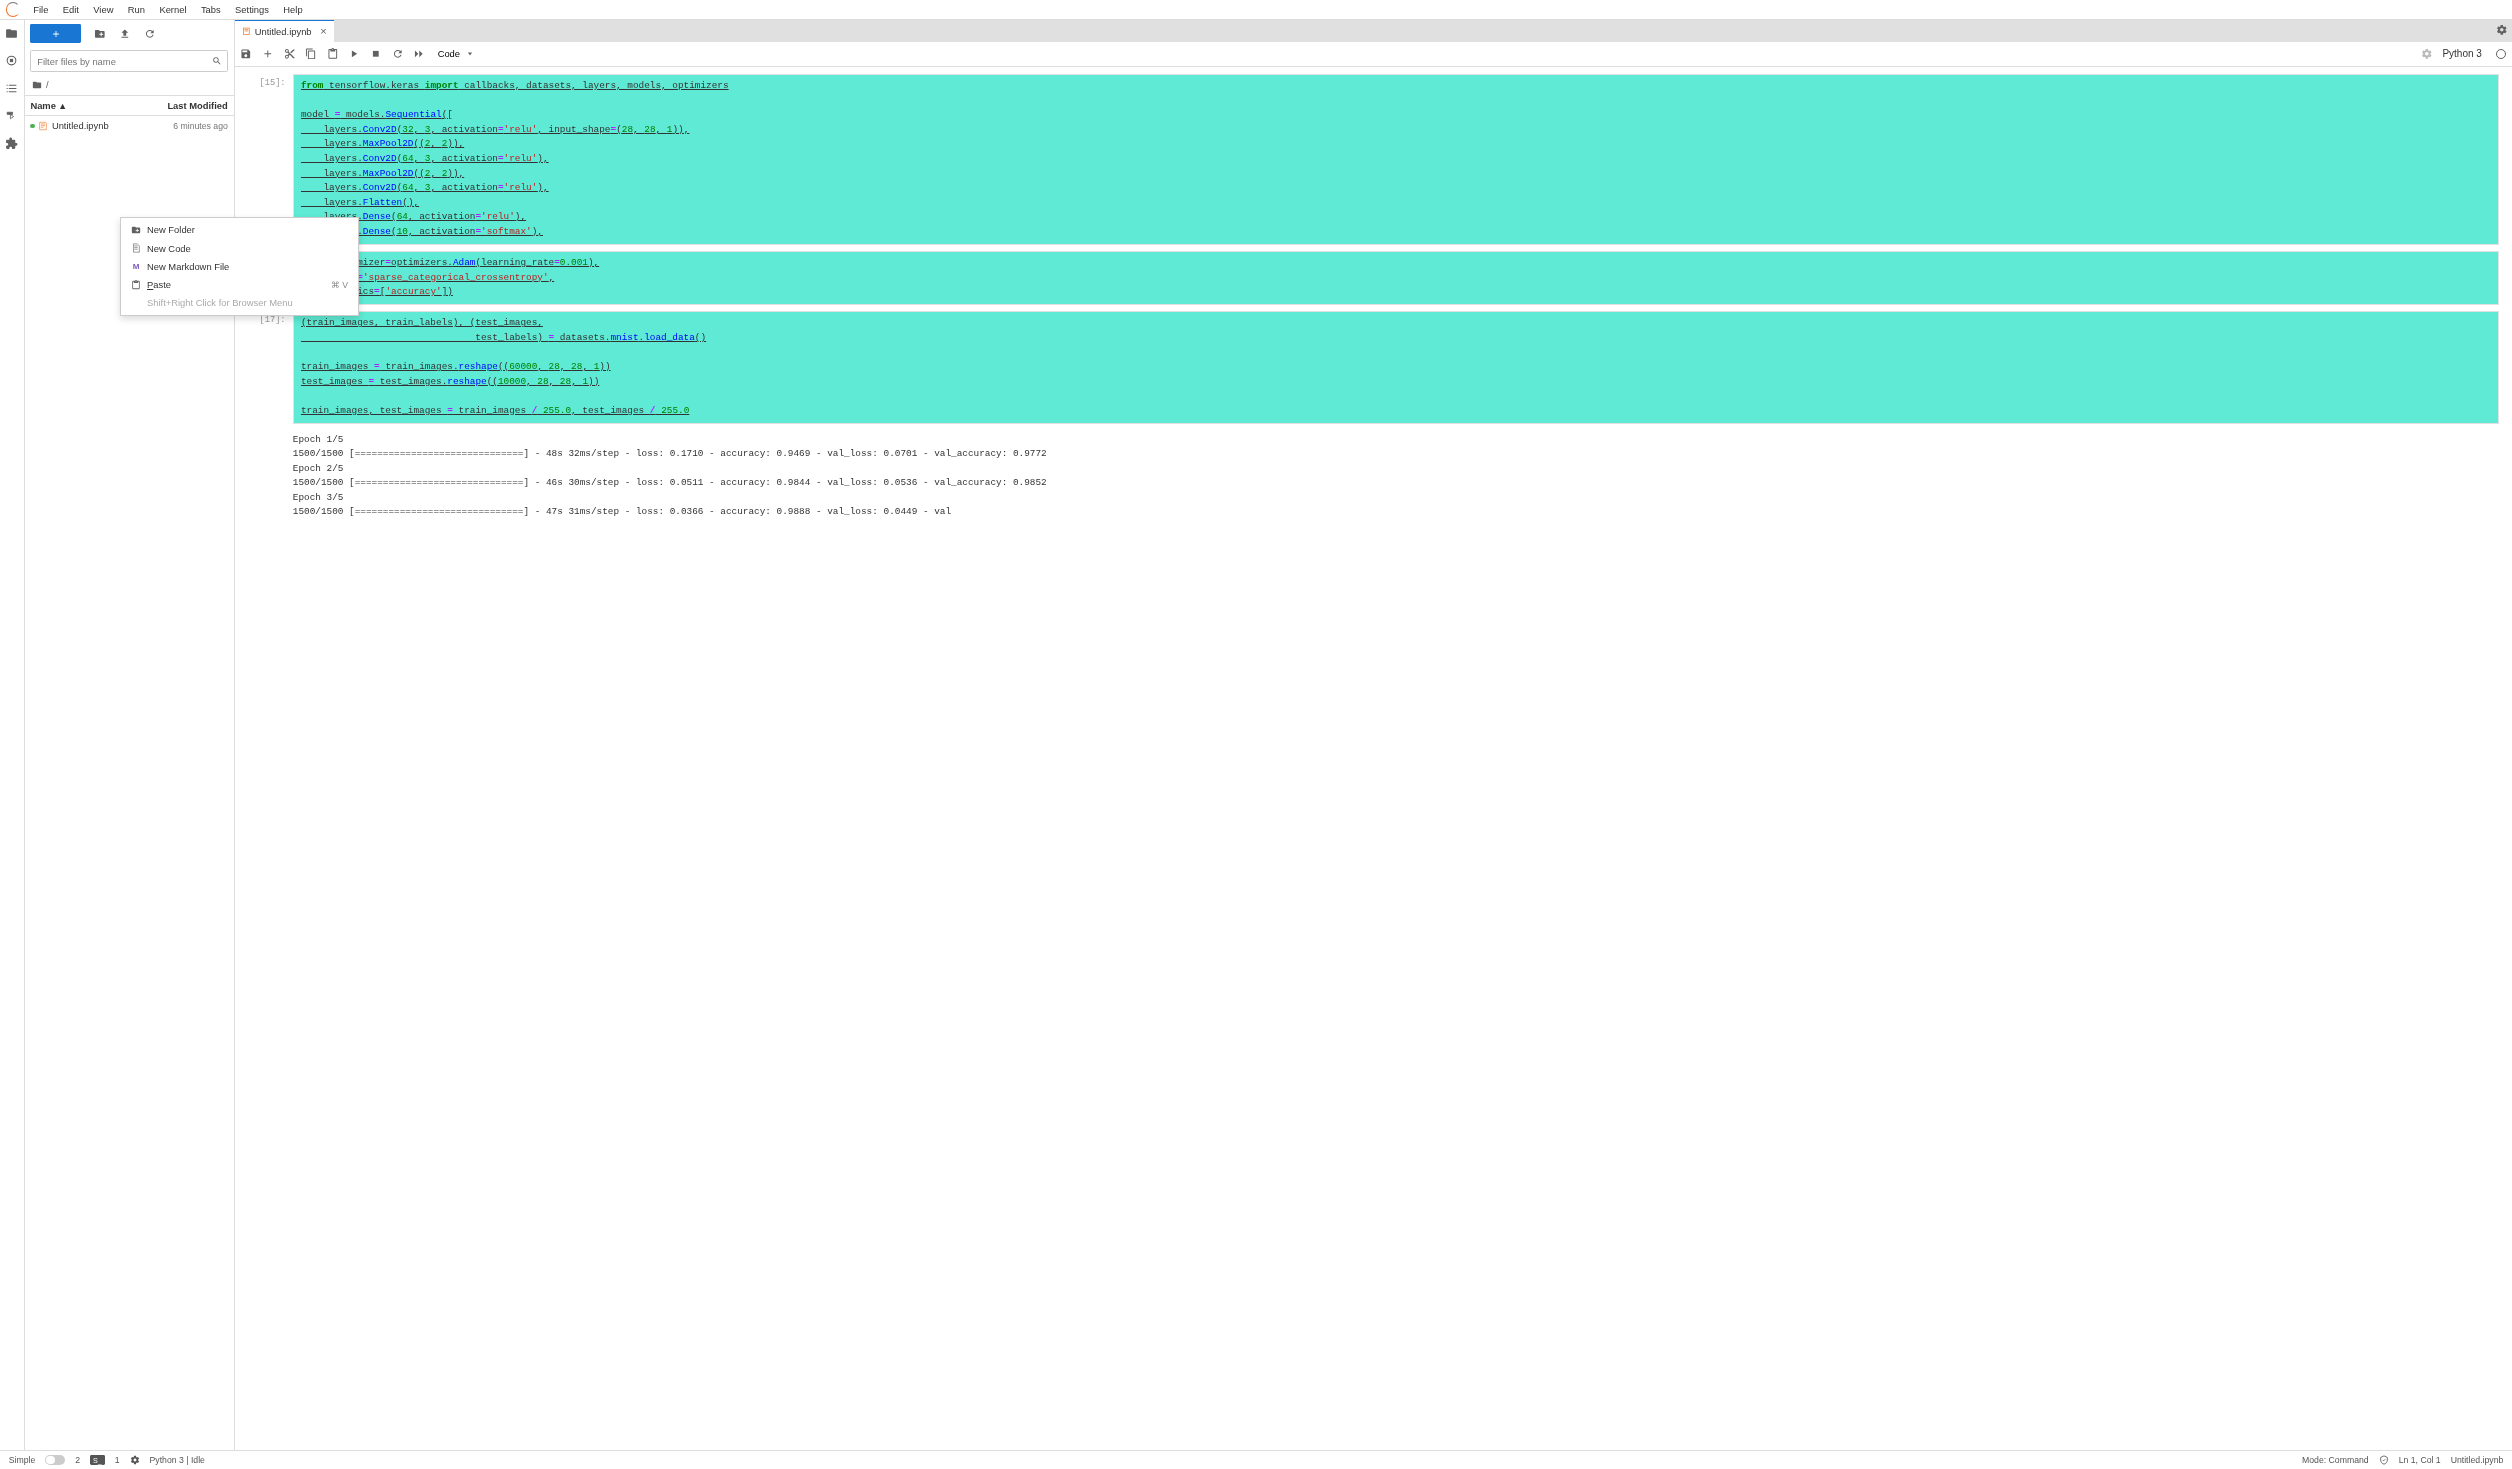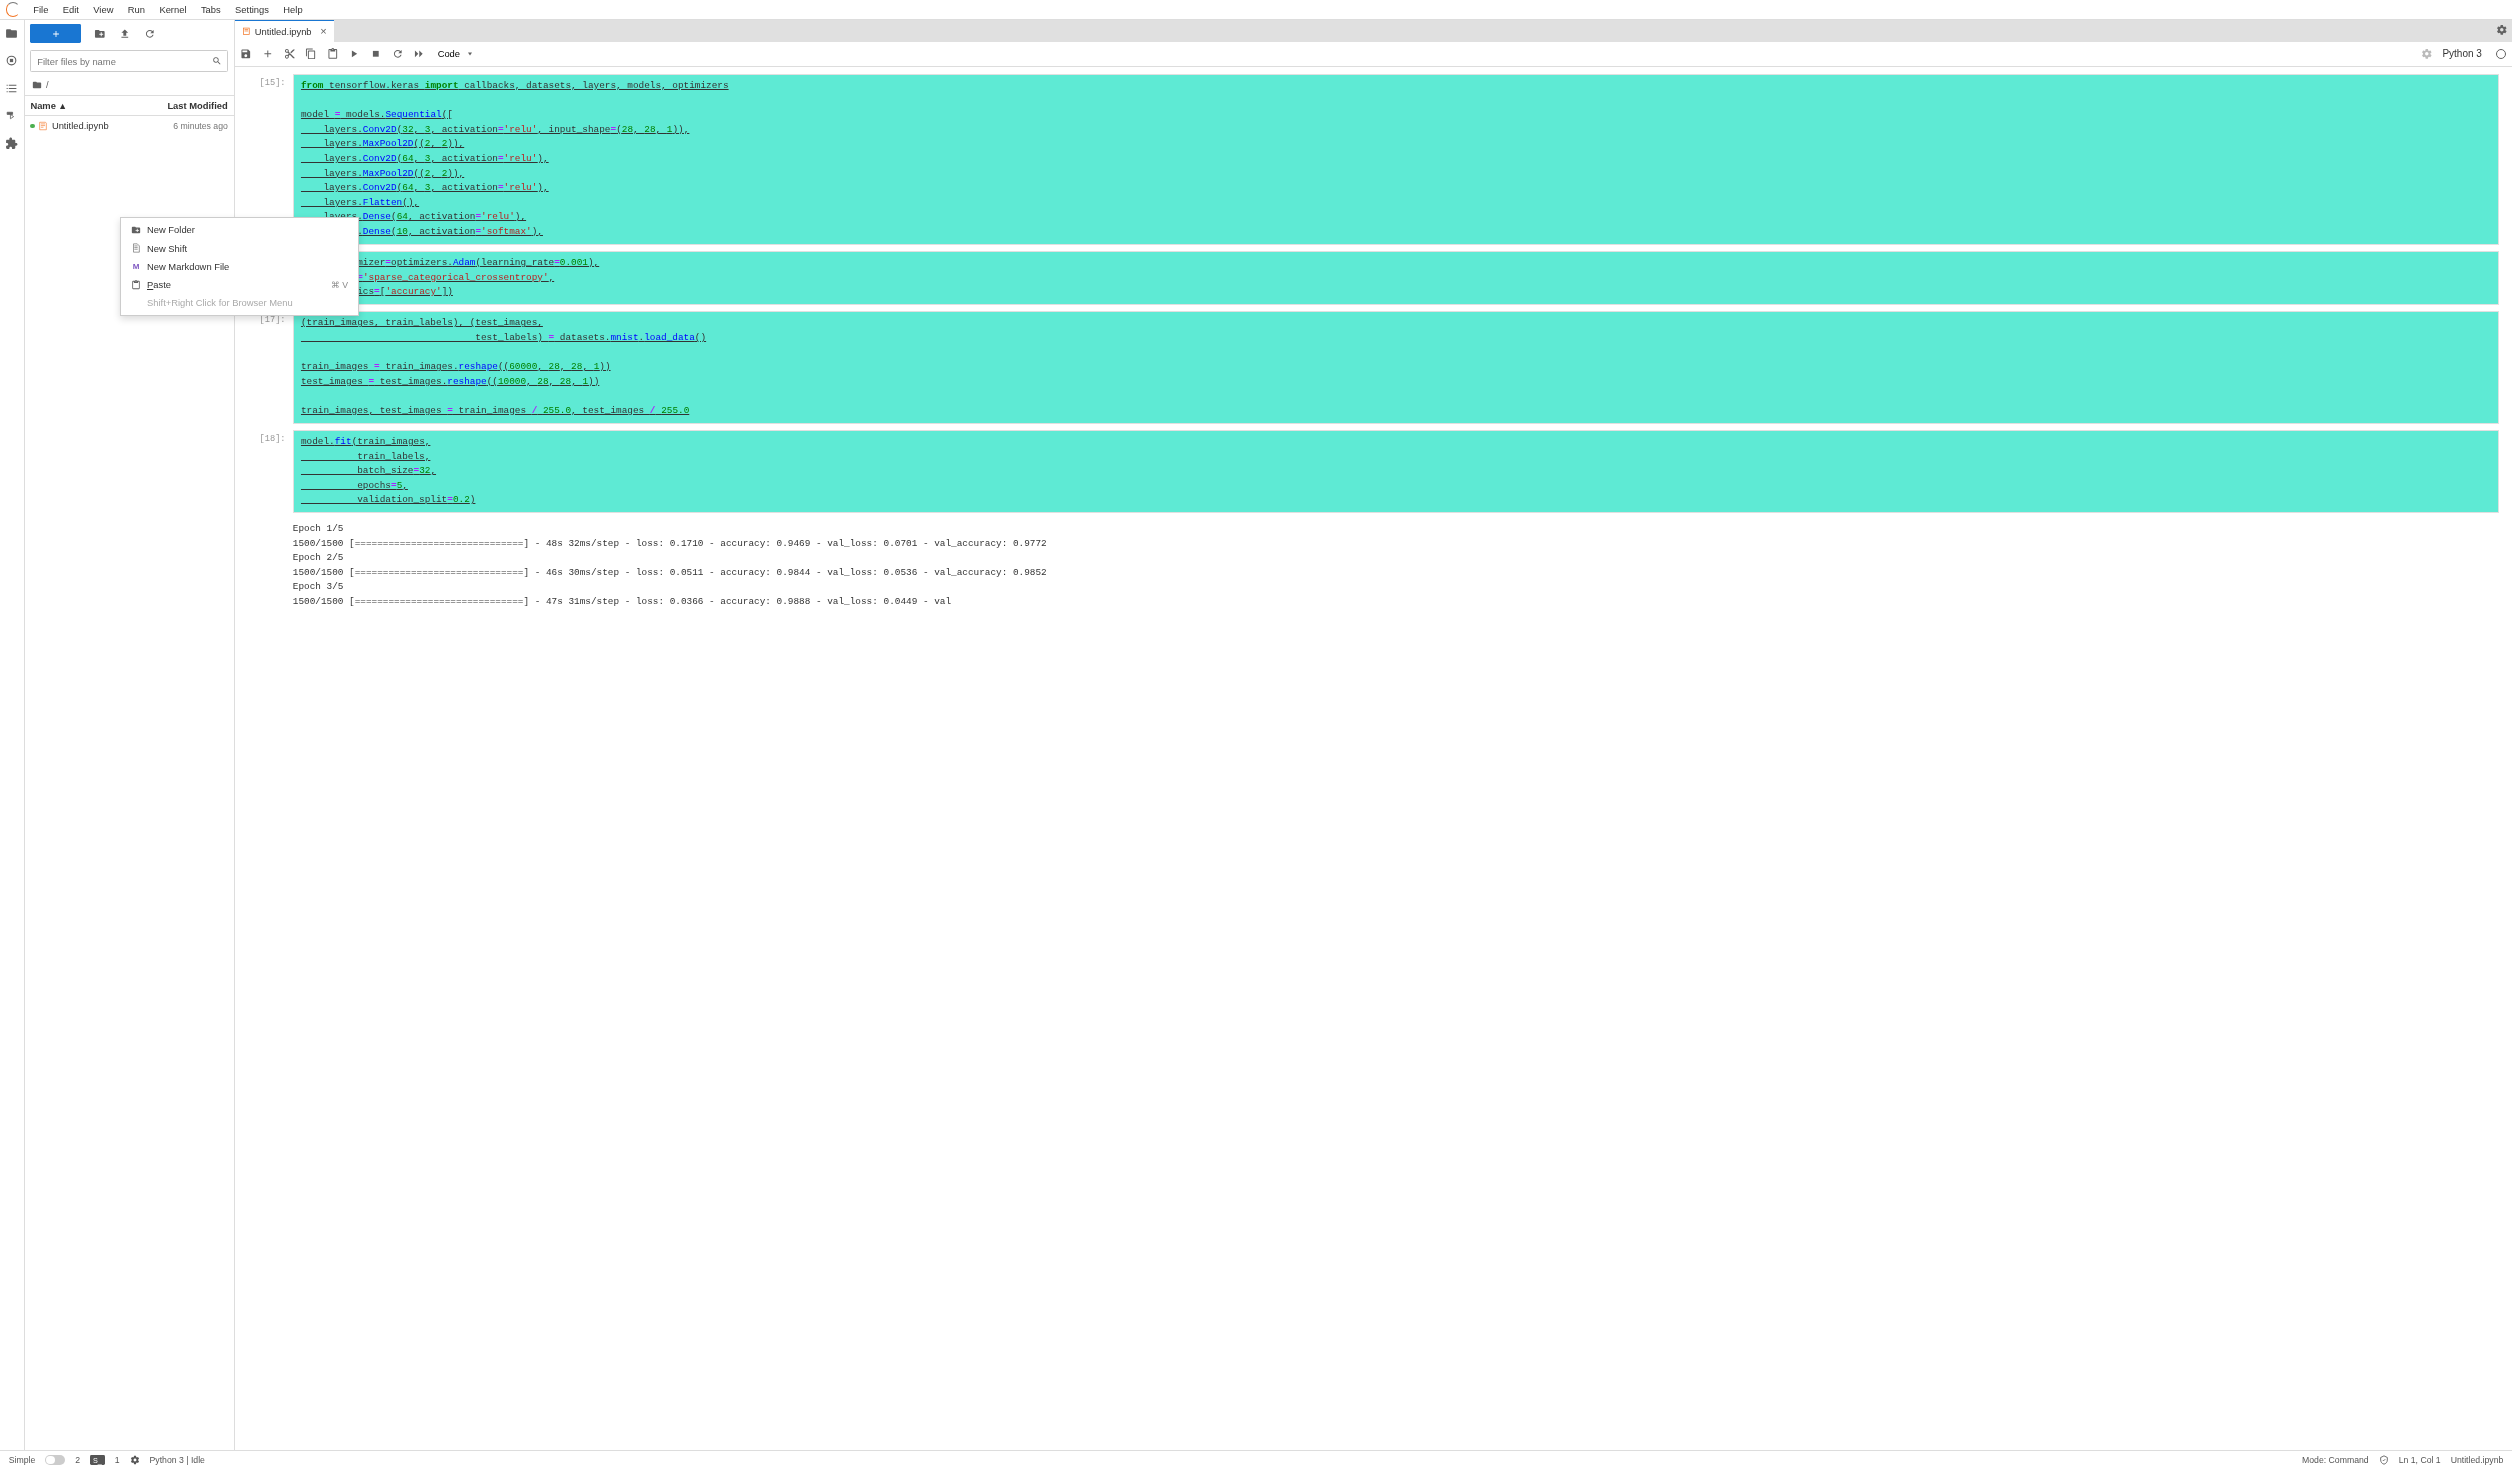--- a/index.html
+++ b/index.html
@@ -304,28 +304,20 @@
           <div class="prompt">[17]:</div>
           <div class="cell-input">(train_images, train_labels), (test_images,
                                test_labels) <span class="o">=</span> datasets.<span class="nf">mnist</span>.<span class="nf">load_data</span>()
 
 train_images <span class="o">=</span> train_images.<span class="nf">reshape</span>((<span class="mi">60000</span>, <span class="mi">28</span>, <span class="mi">28</span>, <span class="mi">1</span>))
 test_images <span class="o">=</span> test_images.<span class="nf">reshape</span>((<span class="mi">10000</span>, <span class="mi">28</span>, <span class="mi">28</span>, <span class="mi">1</span>))
 
 train_images, test_images <span class="o">=</span> train_images <span class="o">/</span> <span class="mi">255.0</span>, test_images <span class="o">/</span> <span class="mi">255.0</span></div>
         </div>
         <div class="cell">
-          <div class="prompt">[18]:</div>
-          <div class="cell-input">model.<span class="nf">fit</span>(train_images,
-          train_labels,
-          batch_size<span class="o">=</span><span class="mi">32</span>,
-          epochs<span class="o">=</span><span class="mi">5</span>,
-          validation_split<span class="o">=</span><span class="mi">0.2</span>)</div>
-        </div>
-        <div class="cell">
           <div class="prompt"></div>
           <div class="cell-output">Epoch 1/5
 1500/1500 [==============================] - 48s 32ms/step - loss: 0.1710 - accuracy: 0.9469 - val_loss: 0.0701 - val_accuracy: 0.9772
 Epoch 2/5
 1500/1500 [==============================] - 46s 30ms/step - loss: 0.0511 - accuracy: 0.9844 - val_loss: 0.0536 - val_accuracy: 0.9852
 Epoch 3/5
 1500/1500 [==============================] - 47s 31ms/step - loss: 0.0366 - accuracy: 0.9888 - val_loss: 0.0449 - val</div>
         </div>
       </div>
   </div>
@@ -340,21 +332,21 @@
       </span>
     <span class="cm-label">New Folder</span>
   </div>
   <div class="cm-item">
     <span class="cm-icon">
         <svg viewBox="0 0 24 24" width="10" height="10" fill="none" stroke="currentColor" stroke-width="1.5">
           <path d="M6 2h9l5 5v15H6z"></path>
           <path d="M8 7h8M8 11h8M8 15h8"></path>
         </svg>
       </span>
-    <span class="cm-label">New Shift</span>
+    <span class="cm-label">New Code</span>
   </div>
   <div class="cm-item">
     <span class="cm-icon md">M</span>
     <span class="cm-label">New Markdown File</span>
   </div>
   <div class="cm-item">
     <span class="cm-icon">
         <svg viewBox="0 0 24 24" width="10" height="10" fill="currentColor">
           <path d="M19 2h-4.18C14.4.84 13.3 0 12 0c-1.3 0-2.4.84-2.82 2H5c-1.1 0-2 .9-2 2v16c0 1.1.9 2 2 2h14c1.1 0 2-.9 2-2V4c0-1.1-.9-2-2-2zm-7 0c.55 0 1 .45 1 1s-.45 1-1 1-1-.45-1-1 .45-1 1-1zm7 18H5V4h2v3h10V4h2v16z"></path>
         </svg>

